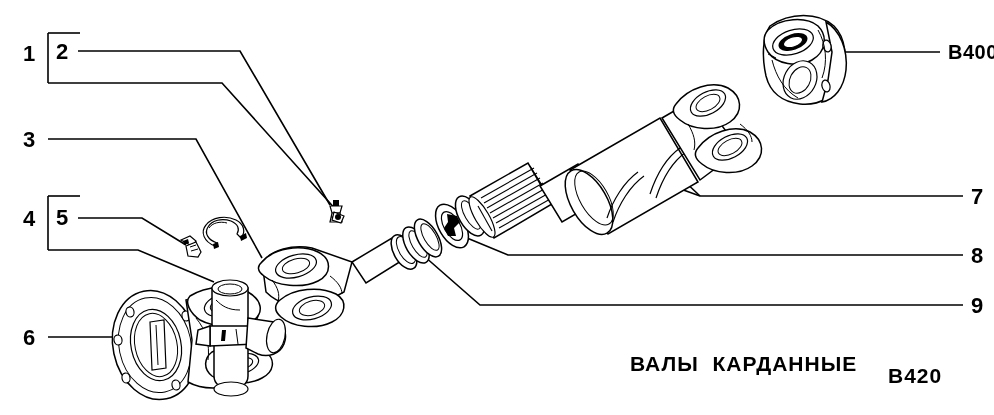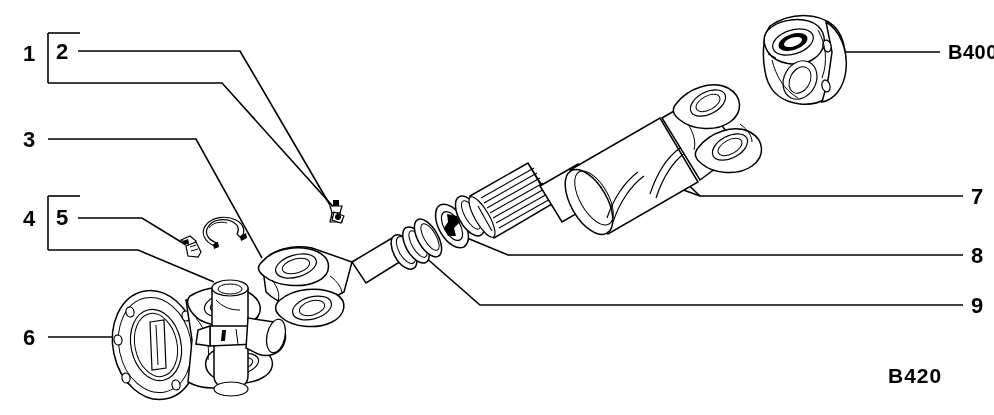--- a/index.html
+++ b/index.html
@@ -305,15 +305,16 @@
   <div class="label num" style="left:23px; top:208px;">4</div>
   <div class="label num" style="left:56px; top:207px;">5</div>
   <div class="label num" style="left:23px; top:327px;">6</div>
 
   <div class="label num" style="left:971px; top:186px;">7</div>
   <div class="label num" style="left:971px; top:245px;">8</div>
   <div class="label num" style="left:971px; top:295px;">9</div>
 
   <div class="label code" style="left:948px; top:42px;">B400</div>
 
+  <div class="title" style="left:630px; top:352px;">ВАЛЫ  КАРДАННЫЕ</div>
   <div class="title" style="left:888px; top:364px;">B420</div>
 
 </div>
 
 </body></html>

